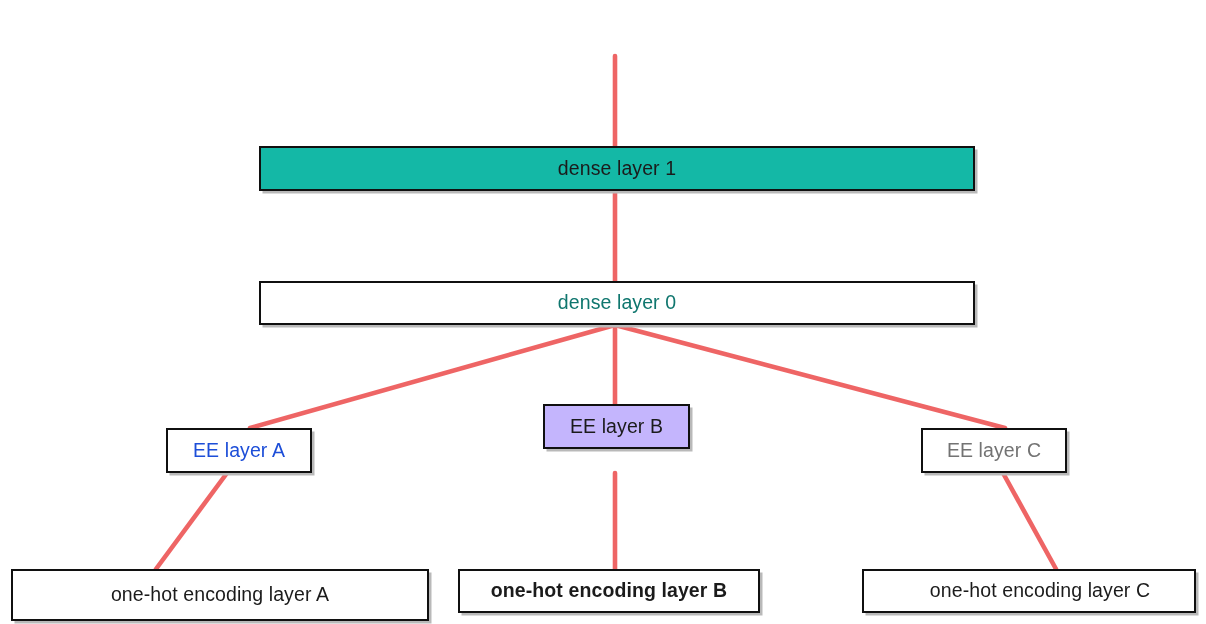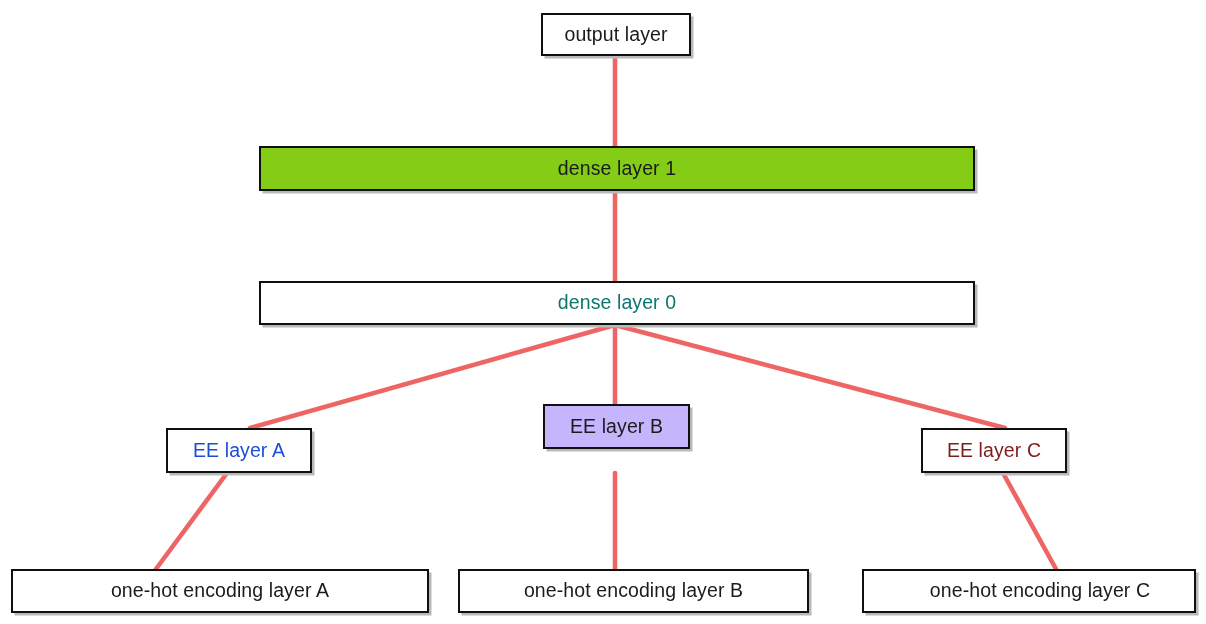--- a/index.html
+++ b/index.html
@@ -69,40 +69,37 @@
       <g>
         <line x1="156" y1="569" x2="227" y2="473" stroke="#ee5c5c" stroke-width="4.6" stroke-linecap="round" opacity="0.94"></line>
       </g>
       <g>
         <line x1="615" y1="569" x2="615" y2="473" stroke="#ee5c5c" stroke-width="4.6" stroke-linecap="round" opacity="0.94"></line>
       </g>
       <g>
         <line x1="1056" y1="569" x2="1003" y2="473" stroke="#ee5c5c" stroke-width="4.6" stroke-linecap="round" opacity="0.94"></line>
       </g>
     </svg>
-<div class="node" style="left: 541px; top: 13px; width: 150px; height: 43px; border-color: rgb(16, 16, 16); background: rgb(255, 255, 255);">
-      <span class="node-label" style="color: rgb(27, 27, 27);">output layer</span>
-    </div>
-    <div class="node" style="left: 259px; top: 146px; width: 716px; height: 45px; border-color: rgb(16, 16, 16); background: #84cc16;">
+    <div class="node" style="left: 259px; top: 146px; width: 716px; height: 45px; border-color: rgb(16, 16, 16); background: #14b8a6;">
       <span class="node-label" style="color: rgb(27, 27, 27);">dense layer 1</span>
     </div>
     <div class="node" style="left: 259px; top: 281px; width: 716px; height: 44px; border-color: rgb(16, 16, 16); background: rgb(255, 255, 255);">
       <span class="node-label" style="color: #0f766e;">dense layer 0</span>
     </div>
     <div class="node" style="left: 166px; top: 428px; width: 146px; height: 45px; border-color: rgb(16, 16, 16); background: rgb(255, 255, 255);">
       <span class="node-label" style="color: #1d4ed8;">EE layer A</span>
     </div>
     <div class="node" style="left: 543px; top: 404px; width: 147px; height: 45px; border-color: rgb(16, 16, 16); background: #c4b5fd;">
       <span class="node-label" style="color: rgb(27, 27, 27);">EE layer B</span>
     </div>
     <div class="node" style="left: 921px; top: 428px; width: 146px; height: 45px; border-color: rgb(16, 16, 16); background: rgb(255, 255, 255);">
-      <span class="node-label" style="color: #7f1d1d;">EE layer C</span>
+      <span class="node-label" style="color: #737373;">EE layer C</span>
     </div>
-    <div class="node" style="left: 11px; top: 569px; width: 418px; height: 44px; border-color: rgb(16, 16, 16); background: rgb(255, 255, 255);">
+    <div class="node" style="left: 11px; top: 569px; width: 418px; height: 52px; border-color: rgb(16, 16, 16); background: rgb(255, 255, 255);">
       <span class="node-label" style="color: rgb(27, 27, 27);">one-hot encoding layer A</span>
     </div>
-    <div class="node" style="left: 458px; top: 569px; width: 351px; height: 44px; border-color: rgb(16, 16, 16); background: rgb(255, 255, 255);">
+    <div class="node" style="left: 458px; top: 569px; width: 302px; height: 44px; border-color: rgb(16, 16, 16); background: rgb(255, 255, 255); font-weight: bold;">
       <span class="node-label" style="color: rgb(27, 27, 27);">one-hot encoding layer B</span>
     </div>
     <div class="node" style="left: 862px; top: 569px; width: 334px; height: 44px; border-color: rgb(16, 16, 16); background: rgb(255, 255, 255);">
       <span class="node-label" style="color: rgb(27, 27, 27); margin-left: 22px;">one-hot encoding layer C</span>
     </div>
   </div>
 
 </body></html>

